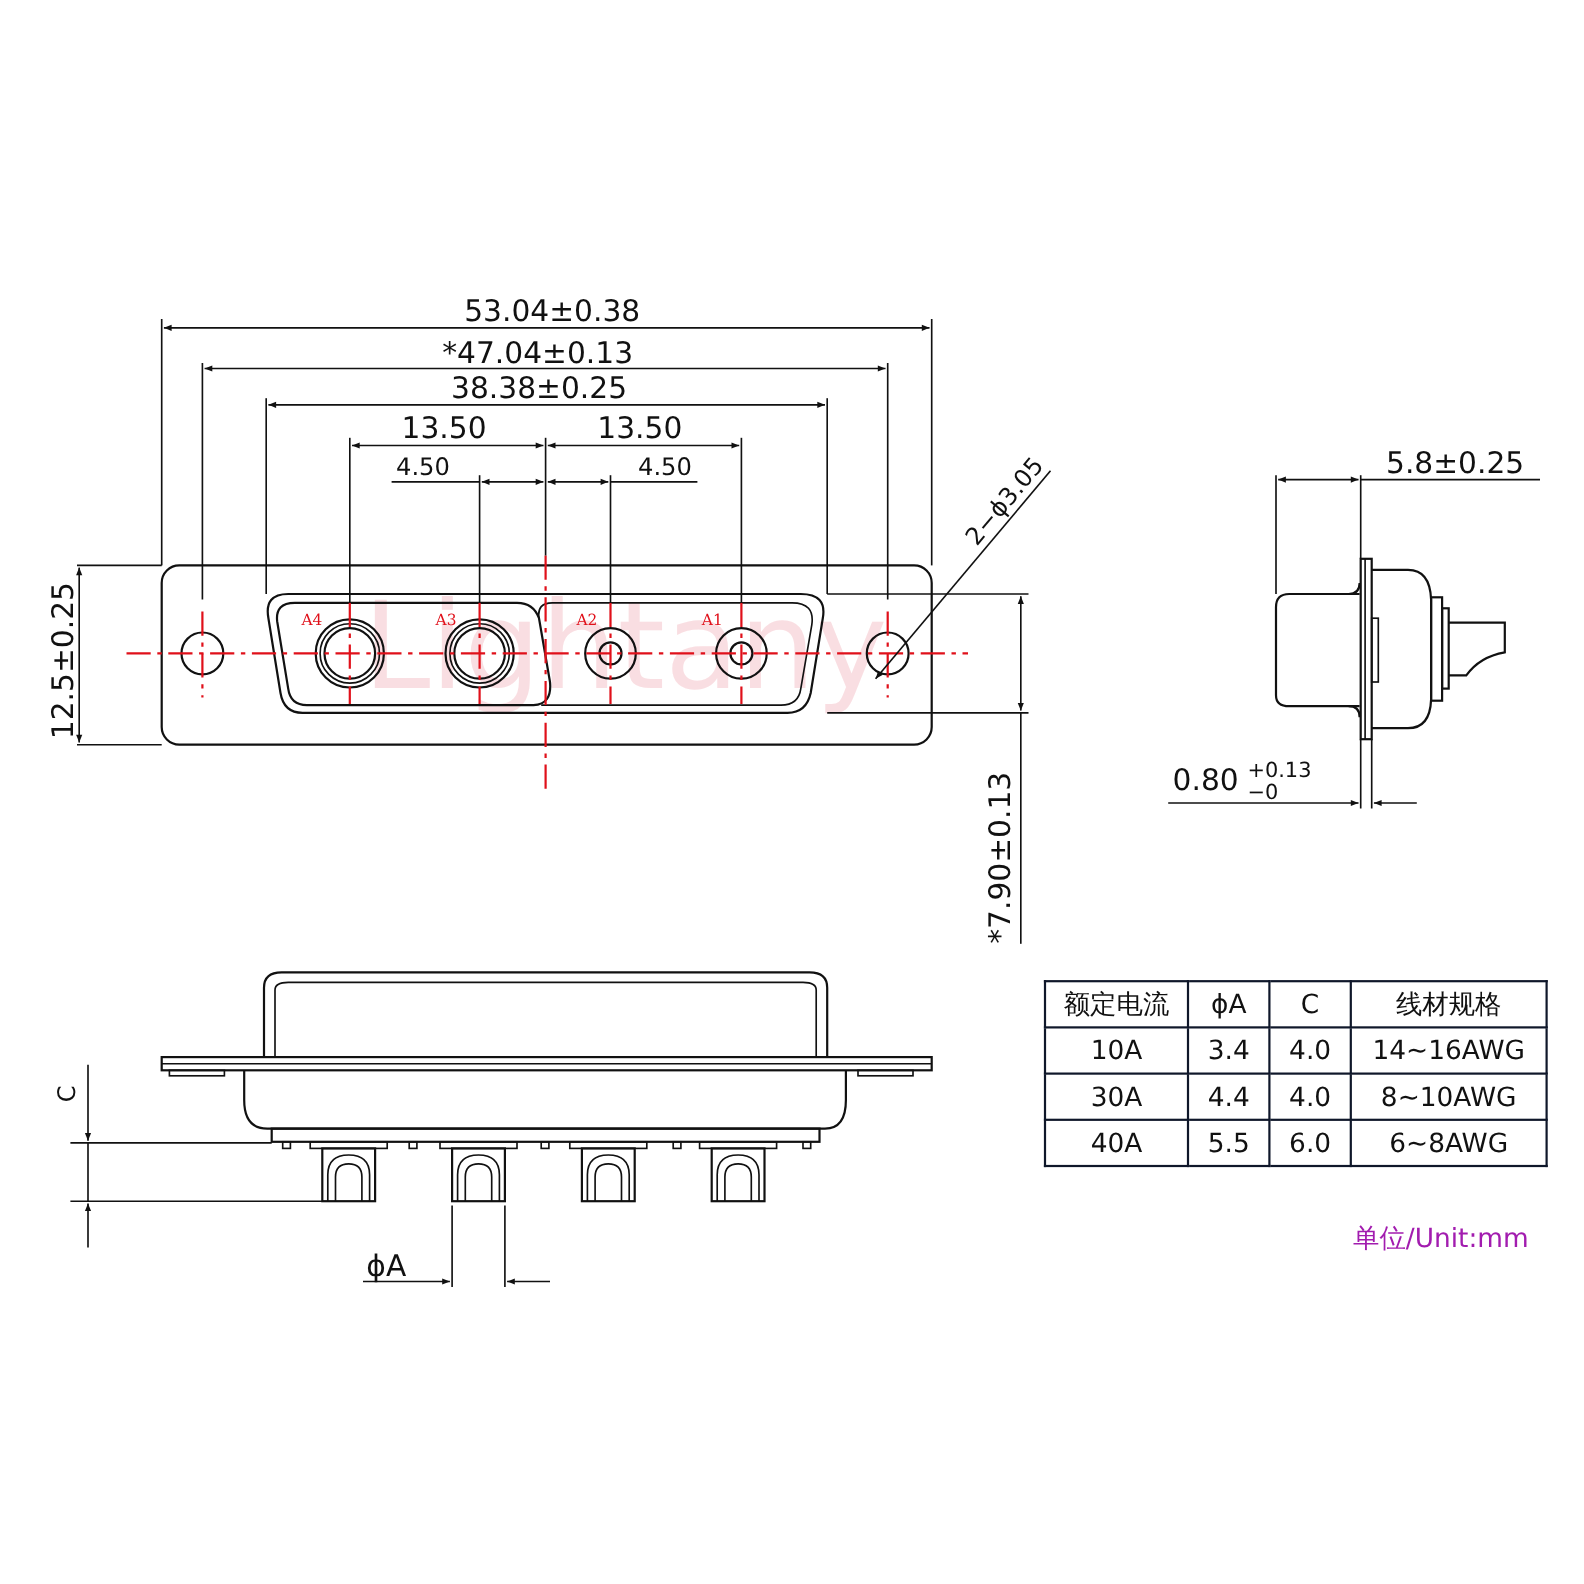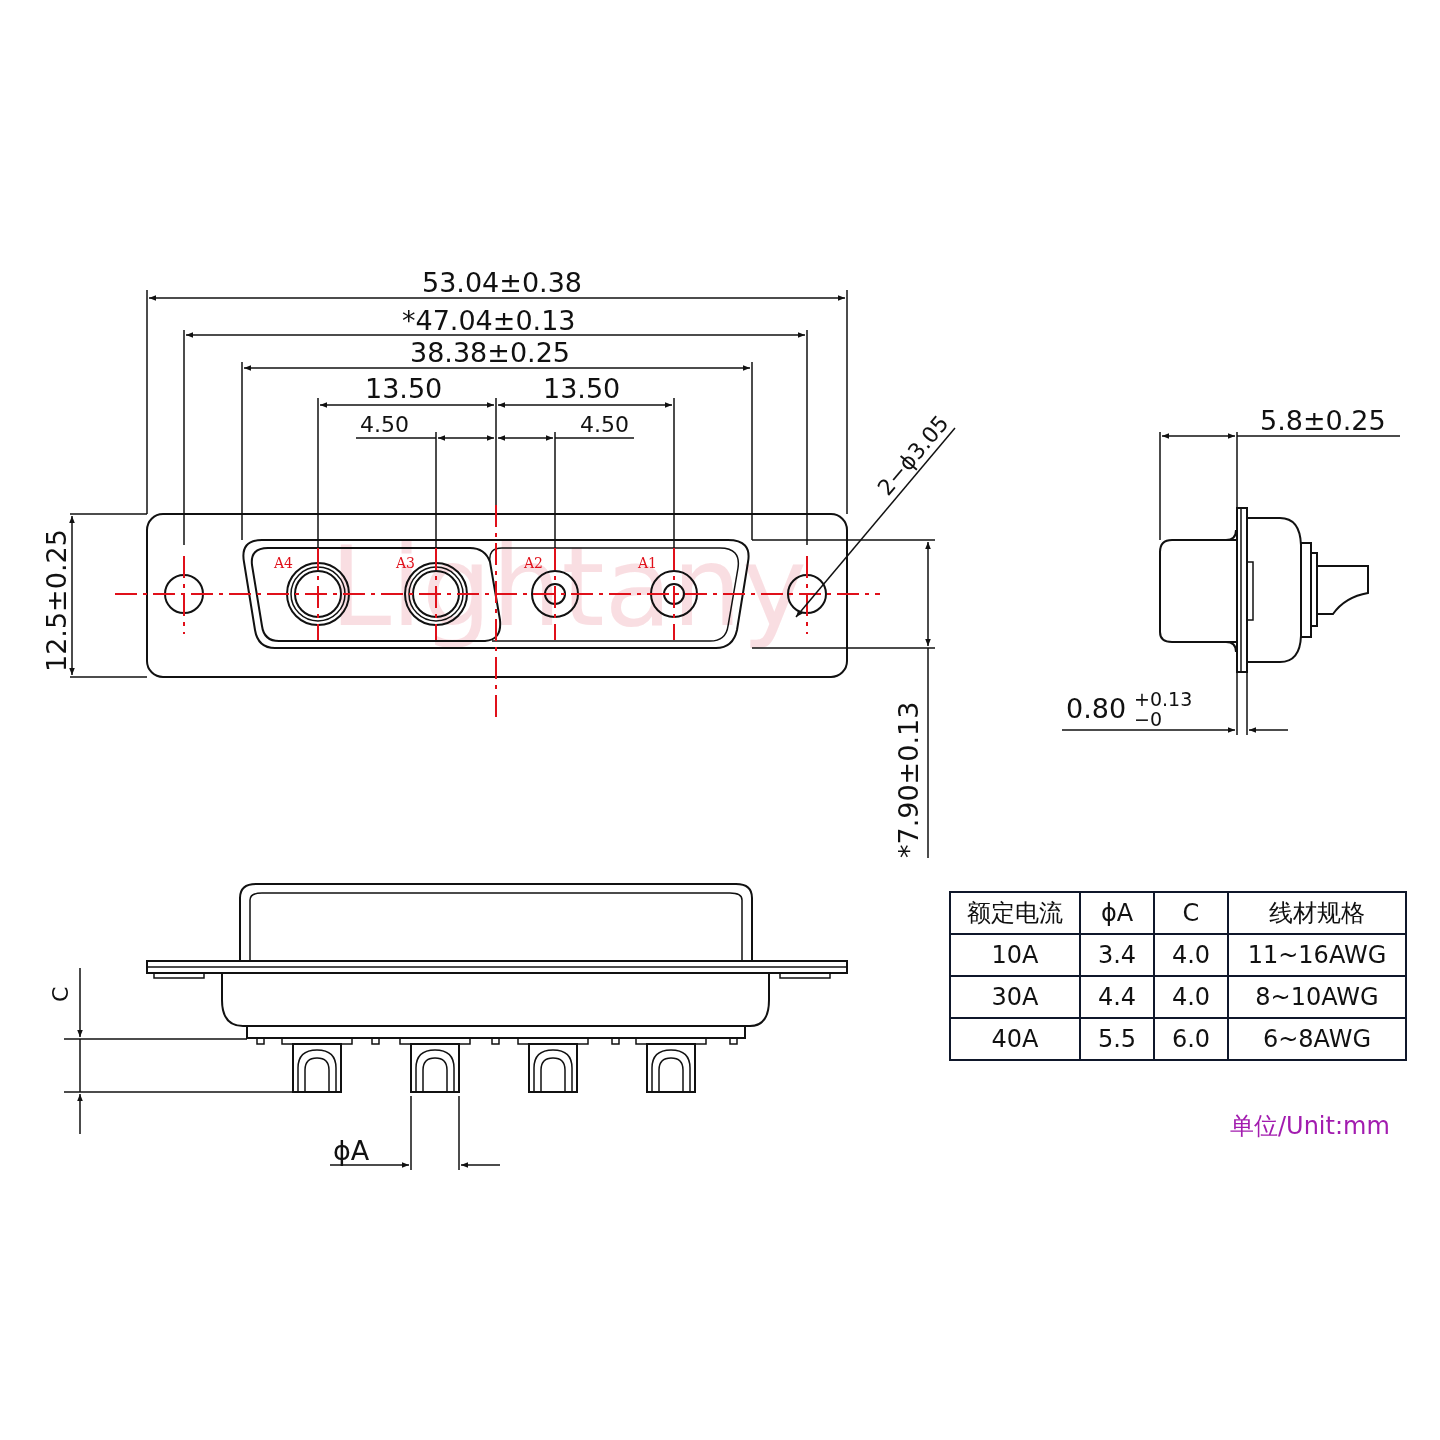--- a/index.html
+++ b/index.html
@@ -213,21 +213,21 @@
       <tr>
     <th style="width:128px">额定电流</th>
     <th style="width:72px">ϕA</th>
     <th style="width:72px">C</th>
     <th style="width:176px">线材规格</th>
   </tr>
   <tr>
     <td>10A</td>
     <td>3.4</td>
     <td>4.0</td>
-    <td>11~16AWG</td>
+    <td>14~16AWG</td>
   </tr>
   <tr>
     <td>30A</td>
     <td>4.4</td>
     <td>4.0</td>
     <td>8~10AWG</td>
   </tr>
   <tr>
     <td>40A</td>
     <td>5.5</td>

